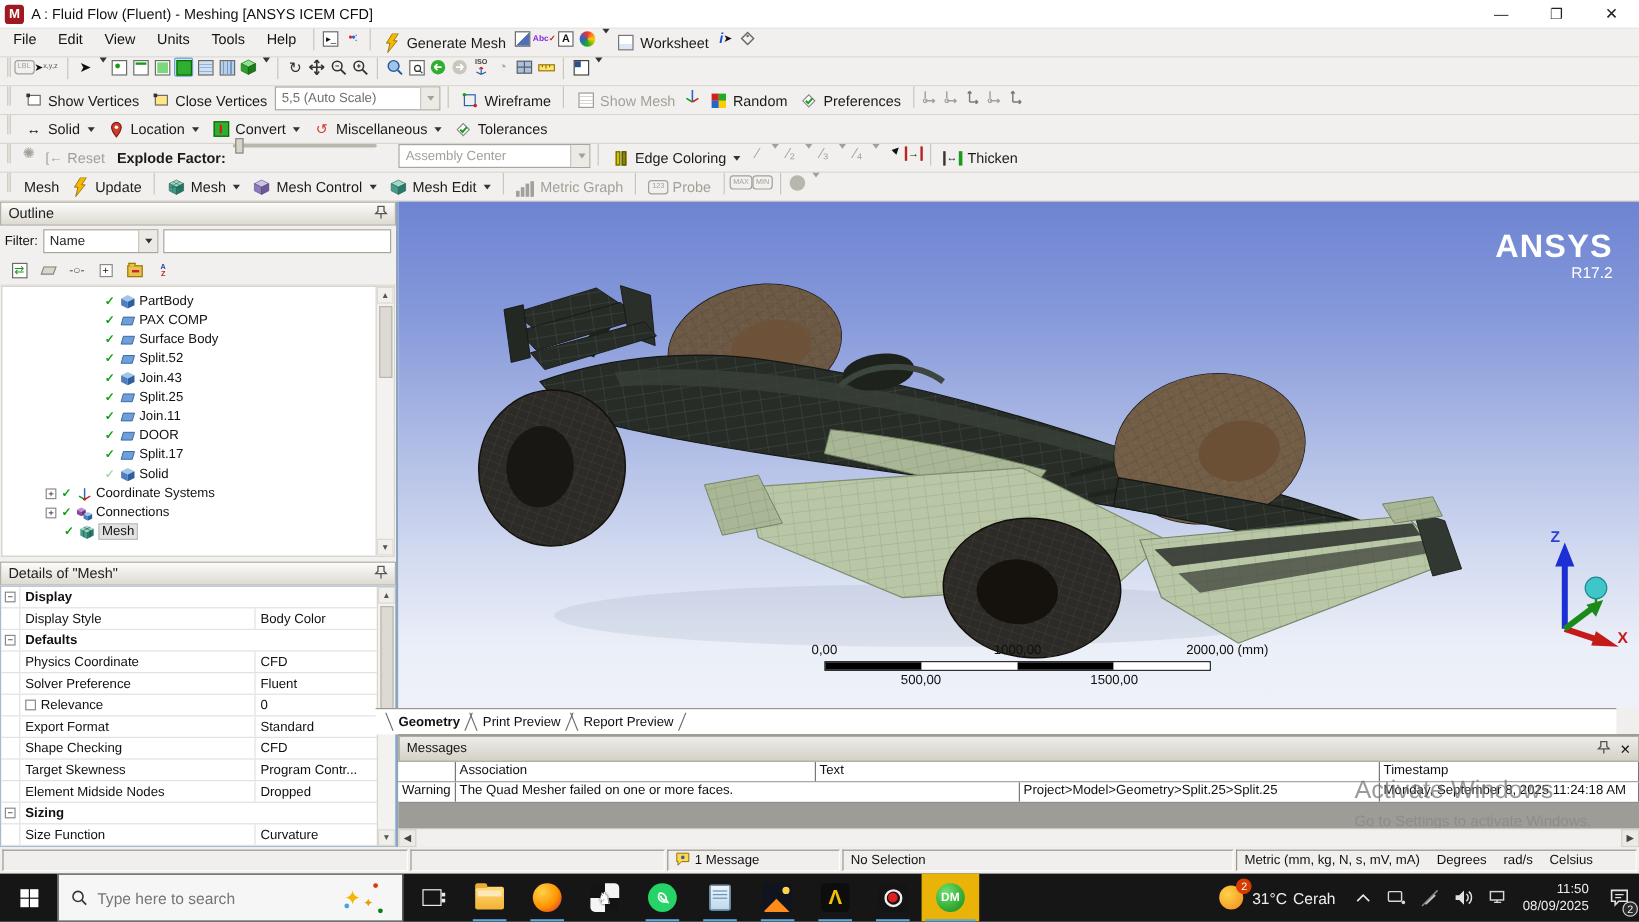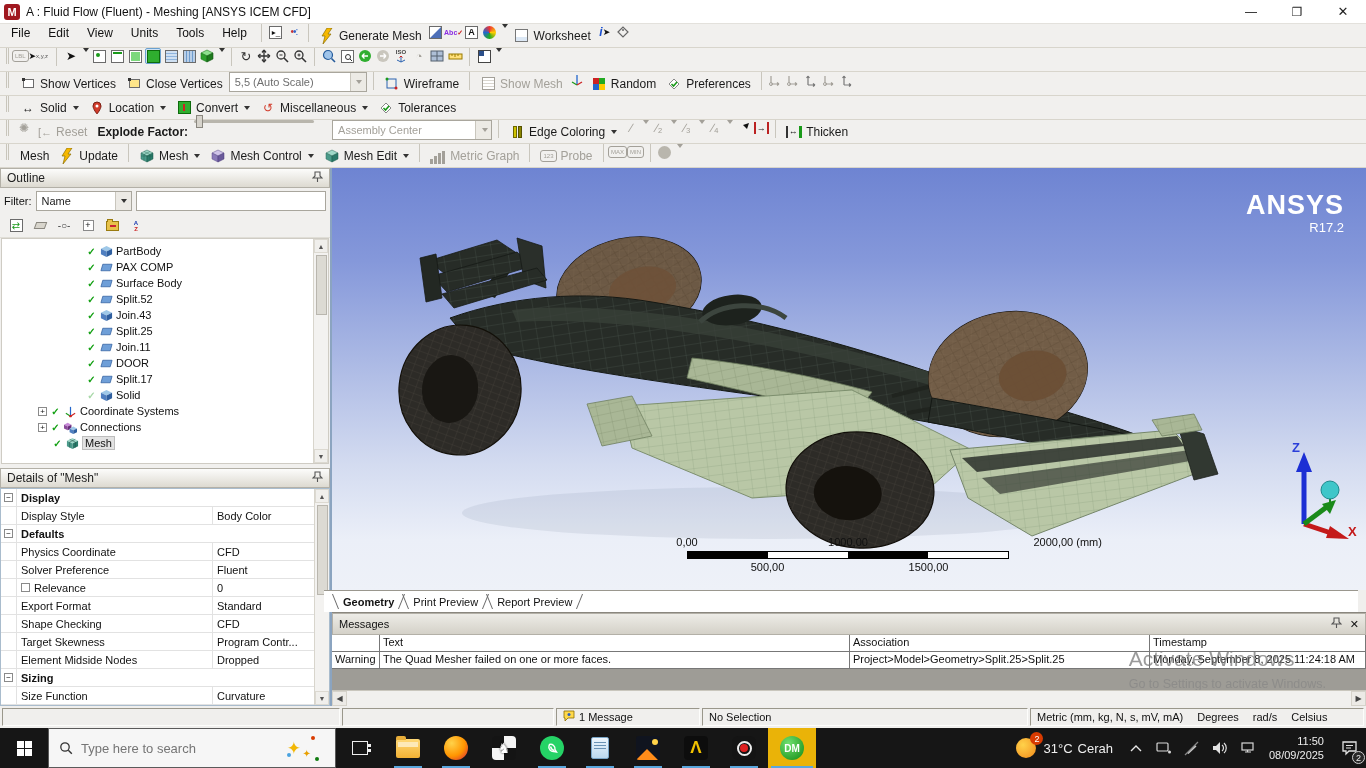--- a/index.html
+++ b/index.html
@@ -65,21 +65,21 @@
   .brand .b2 {font-size:13px; margin-top:2px;}
   .ruler {position:absolute; left:355px; top:368px; width:322px; font-size:11px; color:#101010;}
   .rbar {display:flex; height:8px; border:1px solid #000; margin:2px 0;}
   .rbar div {flex:1;}
   .rtop,.rbot {position:relative; height:13px;}
   .rtop span,.rbot span {position:absolute; transform:translateX(-50%); white-space:nowrap;}
   .triad {position:absolute; right:10px; bottom:48px;}
   .tlbl {position:absolute; font-size:13px; font-weight:bold;}
 
   
-  .tabsrow {position:absolute; top:590px; left:324px; width:1034px; height:22px; background:#fff; border-top:1px solid #9a978e; display:flex; align-items:center; font-size:11px; padding-left:4px;}
+  .tabsrow {position:absolute; top:590px; left:313px; width:1034px; height:22px; background:#fff; border-top:1px solid #9a978e; display:flex; align-items:center; font-size:11px; padding-left:4px;}
   .tabsep {width:1px; height:15px; background:#6a6a6a; transform:skewX(-22deg); margin:0 7px;}
   .tabsep.l {transform:skewX(22deg);}
 
   
   .messages {position:absolute; top:612px; left:332px; width:1034px; height:94px; background:#9e9c96; border-top:1px solid #8a877f;}
   .msg-h {height:22px; background:linear-gradient(#edece7,#d4d1c8); border:1px solid #b3b0a7; display:flex; align-items:center; padding:0 6px; font-size:11px;}
   .msg-h .ric {margin-left:auto; display:flex; gap:8px; align-items:center;}
   .mtable {font-size:11px; background:#fff;}
   .mtr {display:flex; height:17px; border-bottom:1px solid #777;}
   .mtd {border-right:1px solid #777; padding:1px 3px; overflow:hidden; white-space:nowrap; background:#fff;}
@@ -891,21 +891,21 @@
 
     <div class="brand">
       <div class="b1">ANSYS</div>
       <div class="b2">R17.2</div>
     </div>
 
     <div class="ruler">
       <div class="rtop">
         <span style="left:0;">0,00</span>
         <span style="left:50%;">1000,00</span>
-        <span style="left:100%;transform:translateX(-30%);margin-left:45px;">2000,00 (mm)</span>
+        <span style="left:100%;transform:translateX(-30%);">2000,00 (mm)</span>
       </div>
       <div class="rbar">
         <div style="background:#000;"></div>
           <div style="background:#fff;"></div>
           <div style="background:#000;"></div>
           <div style="background:#fff;"></div>
       </div>
       <div class="rbot">
         <span style="left:25%;">500,00</span>
         <span style="left:75%;">1500,00</span>
@@ -946,22 +946,22 @@
       <span class="ric">
         <span><svg width="11" height="12" viewBox="0 0 11 12">
               <path d="M3 1h5v4l2 2H1l2-2zM5.5 7v4" fill="none" stroke="#555" stroke-width="1.1"></path>
             </svg></span>
         <span style="font-size:11px;">✕</span>
       </span>
     </div>
     <div class="mtable">
       <div class="mtr">
         <div class="mtd c0"></div>
+        <div class="mtd c2">Association</div>
         <div class="mtd c1">Text</div>
-        <div class="mtd c2">Association</div>
         <div class="mtd c3">Timestamp</div>
       </div>
       <div class="mtr">
         <div class="mtd c0">Warning</div>
         <div class="mtd c1">The Quad Mesher failed on one or more faces.</div>
         <div class="mtd c2">Project&gt;Model&gt;Geometry&gt;Split.25&gt;Split.25</div>
         <div class="mtd c3">Monday, September 8, 2025 11:24:18 AM</div>
       </div>
     </div>
     <div class="wmark">

